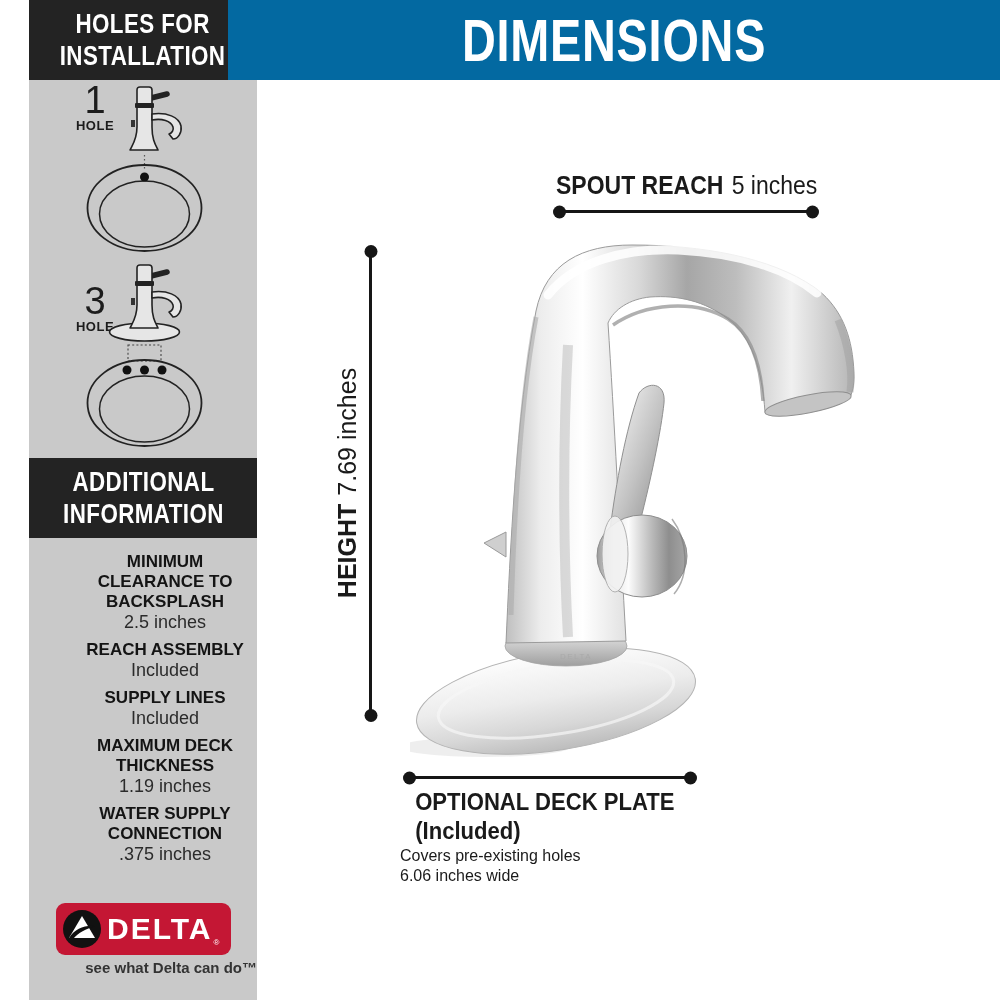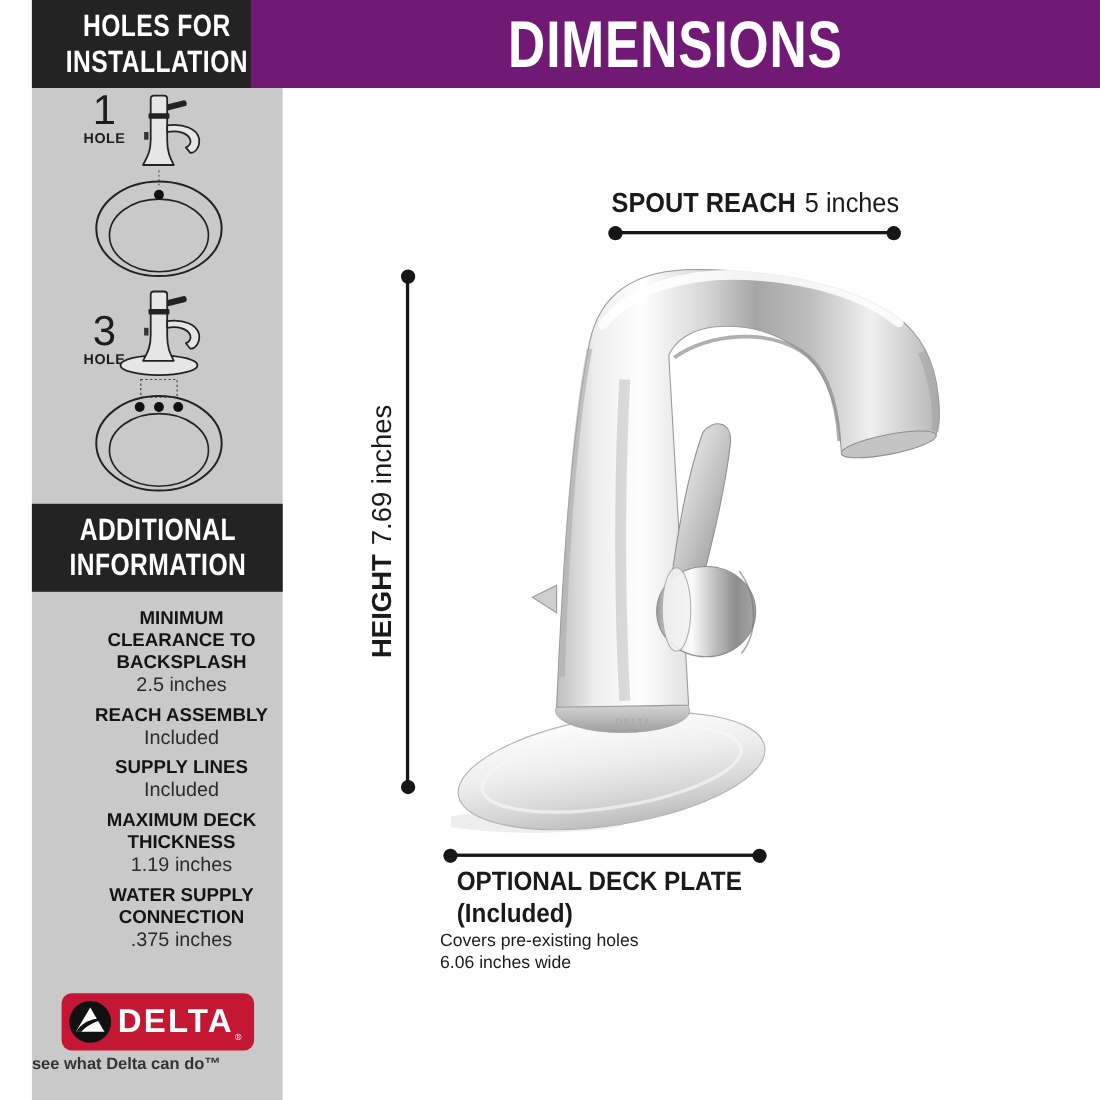--- a/index.html
+++ b/index.html
@@ -35,26 +35,26 @@
   .delta-badge {
     position:absolute; left:27px; top:903px; width:175px; height:52px;
     background:#c41734; border-radius:9px;
     display:flex; align-items:center; padding-left:6px;
   }
   .delta-badge .brand-name {
     color:#fff; font-size:30px; font-weight:600; letter-spacing:2px; margin-left:5px;
   }
   .delta-badge .reg { color:#fff; font-size:8px; align-self:flex-end; margin:0 0 8px 1px; }
   .tagline {
-    position:absolute; left:0; top:959px; width:228px; text-align:left;
+    position:absolute; left:0; top:959px; width:228px; text-align:right;
     font-size:15px; font-weight:700; color:#333;
   }
   
   .dim-header {
-    position:absolute; left:228px; top:0; width:772px; height:80px; background:#701a75;
+    position:absolute; left:228px; top:0; width:772px; height:80px; background:#0369a1;
     display:flex; align-items:center; justify-content:center;
   }
   .dim-header .title { color:#fff; font-weight:700; font-size:60px; letter-spacing:1px; transform:scaleX(.78); }
   .dim-label-row { position:absolute; left:556px; top:171px; white-space:nowrap; font-size:25px; }
   .dim-label-row .b { font-weight:700; }
   .dim-label-row .r { font-weight:400; margin-left:9px; }
   .hline-dim { position:absolute; height:3px; background:#161616; }
   .vline-dim { position:absolute; width:3px; background:#161616; }
   .dot { position:absolute; width:13px; height:13px; border-radius:50%; background:#161616; }
   .hline-dim .dot { top:50%; transform:translateY(-50%); }

